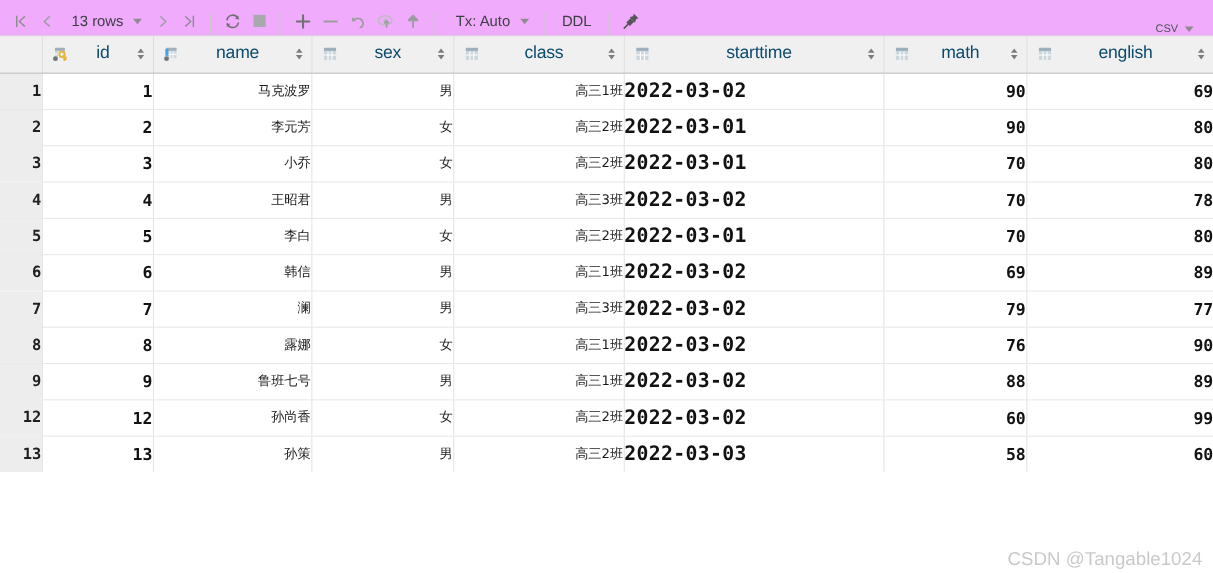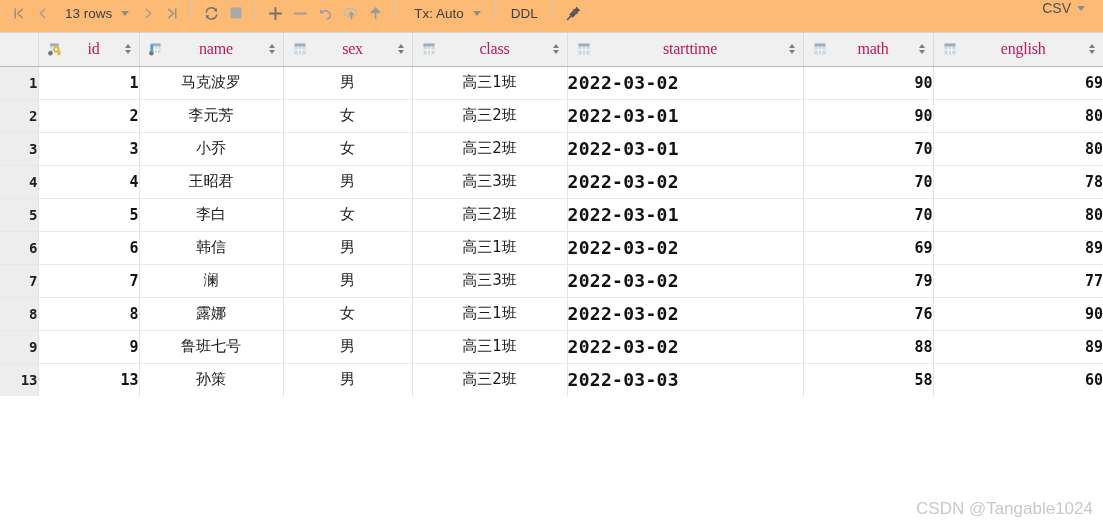--- a/index.html
+++ b/index.html
@@ -16,24 +16,24 @@
     position: relative;
     display: flex;
     flex-direction: column;
     background: #ffffff;
   }
 
   
   .toolbar {
     height: 33px;
     min-height: 33px;
-    background: #fdba74;
+    background: #f0abfc;
     border-bottom: 1px solid #d6d6d6;
     display: flex;
-    align-items: flex-start;
+    align-items: flex-end;
     padding: 0 8px 0 6px;
     position: relative;
   }
   .tb-btn {
     height: 26px;
     min-width: 24px;
     padding: 0 4px;
     display: flex;
     align-items: center;
     justify-content: center;
@@ -69,21 +69,21 @@
     border-top: 5px solid #8a8c8e;
     display: inline-block;
   }
   .spacer { flex: 1 1 auto; }
   .tb-right {
     display: flex;
     align-items: center;
     gap: 6px;
     padding-right: 10px;
   }
-  .csv-label { font-size: 14px; color: #4f5356; margin-left: 45px; }
+  .csv-label { font-size: 10px; color: #4f5356; margin-left: 45px; }
 
   
   .grid-wrap {
     flex: 1 1 auto;
     overflow: hidden;
     position: relative;
   }
   table.grid {
     border-collapse: collapse;
     table-layout: fixed;
@@ -108,23 +108,23 @@
     font-weight: normal;
   }
   .hcell {
     display: flex;
     align-items: center;
     height: 32px;
     padding: 0 6px 0 8px;
     gap: 6px;
   }
   .hname {
-    font-family: Liberation Serif, serif;
+    font-family: Liberation Sans, sans-serif;
     font-size: 16px;
-    color: #be185d;
+    color: #0c4a6e;
     letter-spacing: -0.2px;
     flex: 1 1 auto;
     overflow: hidden;
     text-overflow: clip;
   }
   .sorter {
     display: flex;
     flex-direction: column;
     align-items: center;
     gap: 2px;
@@ -156,24 +156,24 @@
 
   td.num {
     text-align: right;
     padding-right: 8px;
     font-family: "DejaVu Sans Mono", "Liberation Mono", monospace;
     font-size: 15px;
     color: #121212;
     font-weight: bold;
   }
   td.txt {
-    text-align: center;
+    text-align: right;
     padding-left: 9px;
     font-family: "DejaVu Sans", sans-serif;
-    font-size: 15px;
+    font-size: 12px;
     color: #1a1a1a;
   }
   td.mono {
     text-align: left;
     padding-left: 9px;
     font-family: "DejaVu Sans Mono", "Liberation Mono", monospace;
     font-size: 18px;
     color: #121212;
     font-weight: bold;
     letter-spacing: 0.3px;
@@ -533,20 +533,30 @@
             <td class="gutter">9</td>
             <td class="num">9</td>
             <td class="txt">鲁班七号</td>
             <td class="txt">男</td>
             <td class="txt">高三1班</td>
             <td class="mono">2022-03-02</td>
             <td class="num">88</td>
             <td class="num" style="border-right: none;">89</td>
           </tr>
           <tr>
+            <td class="gutter">12</td>
+            <td class="num">12</td>
+            <td class="txt">孙尚香</td>
+            <td class="txt">女</td>
+            <td class="txt">高三2班</td>
+            <td class="mono">2022-03-02</td>
+            <td class="num">60</td>
+            <td class="num" style="border-right: none;">99</td>
+          </tr>
+          <tr>
             <td class="gutter">13</td>
             <td class="num">13</td>
             <td class="txt">孙策</td>
             <td class="txt">男</td>
             <td class="txt">高三2班</td>
             <td class="mono">2022-03-03</td>
             <td class="num">58</td>
             <td class="num" style="border-right: none;">60</td>
           </tr>
         </tbody>

